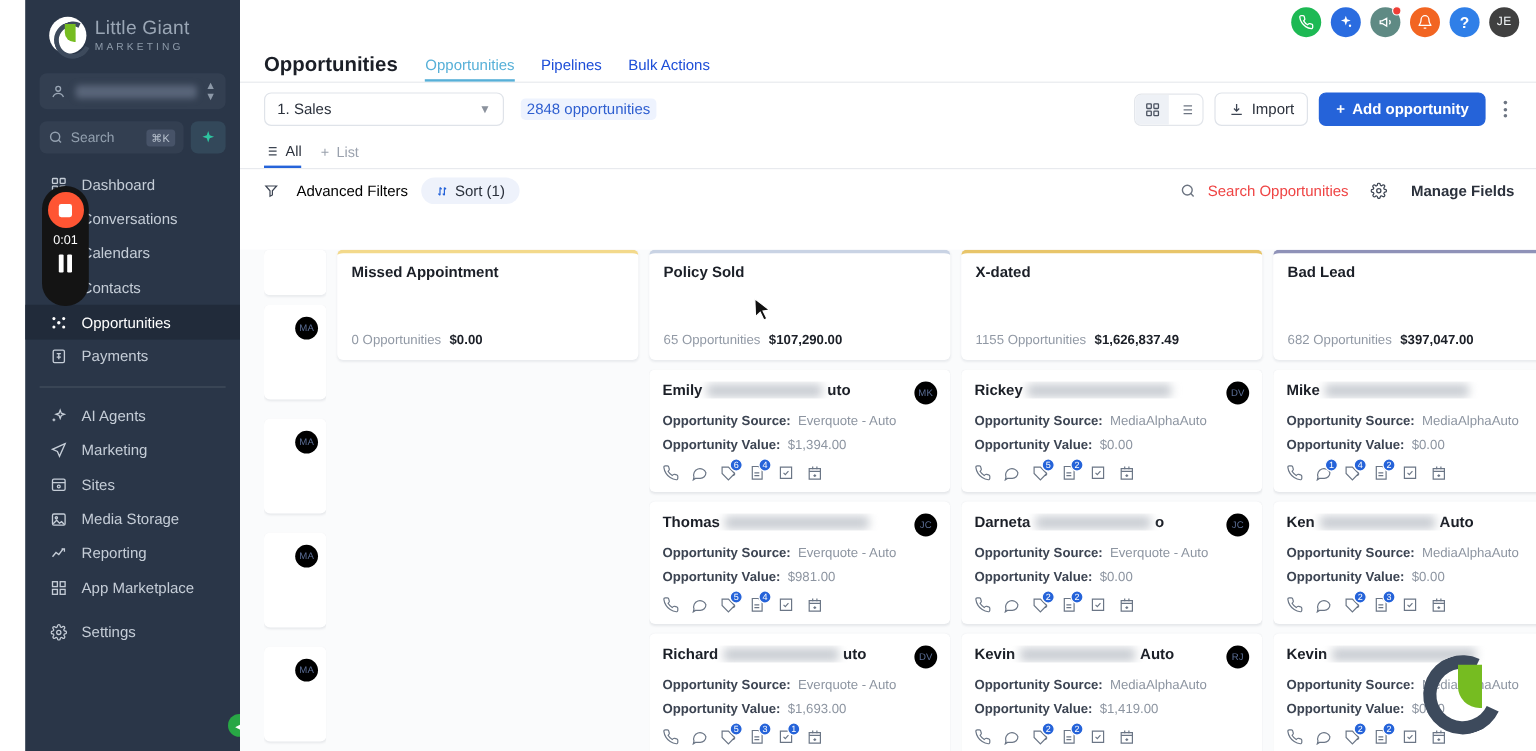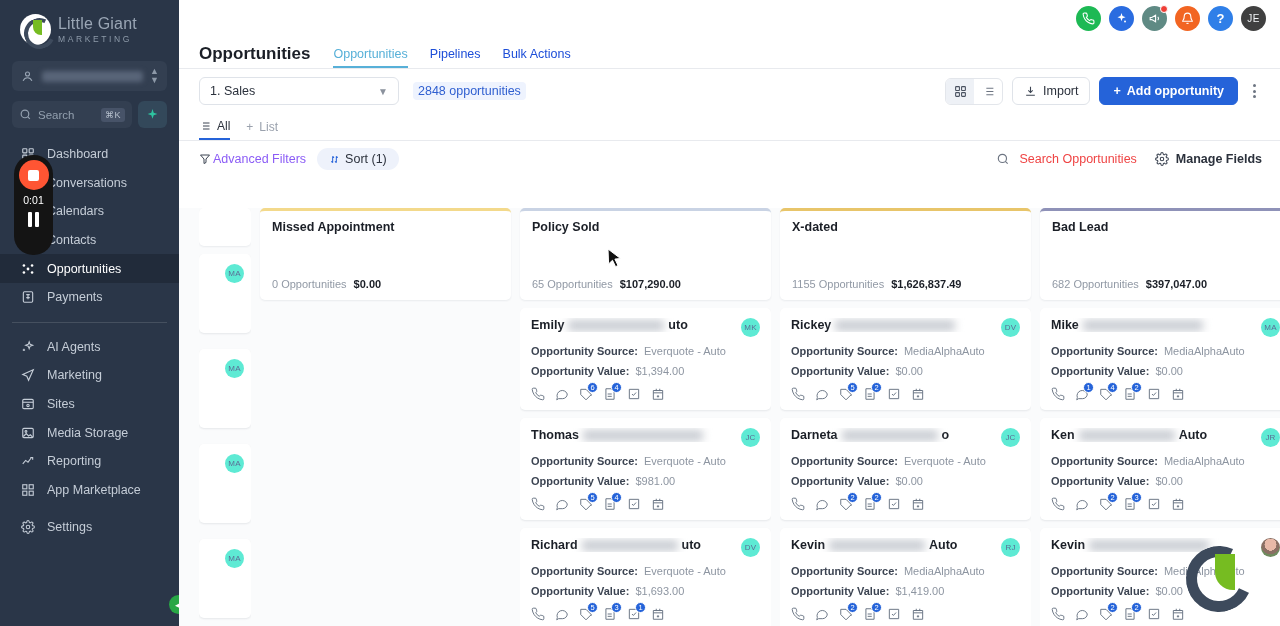--- a/index.html
+++ b/index.html
@@ -1,21 +1,21 @@
 <!DOCTYPE html>
 <html><head>
 <meta charset="utf-8">
 <style>
   * { box-sizing: border-box; margin: 0; padding: 0; }
   html, body {
     width: 1280px; height: 626px;
     font-family: "Liberation Sans", sans-serif;
     overflow: hidden; background: #ffffff;
   }
-  #app { position: relative; width: 1280px; height: 626px; display: flex; }
+  #app { position: relative; width: 1280px; height: 626px; display: flex; padding-left: 21px; }
 
   
   .sidebar {
     width: 179px; height: 626px; background: #2a3648;
     flex: 0 0 179px; position: relative; overflow: hidden;
   }
   .logo-row { display: flex; align-items: center; gap: 7px; padding: 14px 0 8px 20px; }
   .logo-mark {
     width: 31px; height: 31px; border-radius: 50%;
     background: #ffffff; position: relative; flex: 0 0 31px;
@@ -169,32 +169,32 @@
     color: #2b313c; height: 27px; cursor: pointer;
   }
   .listtab.active { border-bottom: 2px solid #2563d9; }
   .listtab.muted { color: #9aa1ad; }
 
   .filterbar {
     height: 36px; display: flex; align-items: center; gap: 11px;
     padding: 0 18px 0 20px;
   }
   .filt {
-    display: flex; align-items: center; gap: 2px;
-    font-size: 12.5px; color: #8b5cf6; cursor: pointer; justify-content: space-between;
+    display: flex; align-items: center; gap: 15px;
+    font-size: 12.5px; color: #000000; cursor: pointer; justify-content: space-between;
   }
   .pill {
     display: flex; align-items: center; gap: 5px; font-size: 12.5px;
     color: #2b313c; background: #eef2fb; border-radius: 13px;
     padding: 4px 12px; cursor: pointer;
   }
   .filter-right { margin-left: auto; display: flex; align-items: center; gap: 18px; }
   .searchopp { display: flex; align-items: center; gap: 9px; }
   .searchopp .ph { font-size: 12.5px; color: #ef4444; }
-  .mgf { display: flex; align-items: center; gap: 7px; font-size: 12.5px; font-weight: bold; color: #2b313c; cursor: pointer; }
+  .mgf { display: flex; align-items: center; gap: 20px; font-size: 12.5px; font-weight: bold; color: #2b313c; cursor: pointer; }
 
   
   .board {
     position: absolute; left: 0; right: 0; top: 208px; bottom: 0;
     display: flex; gap: 9px; padding-left: 20px; overflow: hidden;
     background: #fafbfc;
   }
   .col { width: 251px; flex: 0 0 251px; display: flex; flex-direction: column; }
   .col.partial { width: 52px; flex: 0 0 52px; overflow: hidden; }
   .col-head {
@@ -216,21 +216,21 @@
   .cname {
     flex: 1; font-size: 12.5px; font-weight: bold; color: #1b1f27;
     display: flex; align-items: center; gap: 0; white-space: nowrap; overflow: hidden;
   }
   .blur-seg {
     display: inline-block; height: 11px; border-radius: 2px;
     background: #c8ccd2; filter: blur(4px); margin: 0 4px; vertical-align: middle;
   }
   .av {
     width: 19px; height: 19px; border-radius: 50%; flex: 0 0 19px;
-    background: #5eead4; color: #5b6e96; font-size: 8px;
+    background: #000000; color: #5b6e96; font-size: 8px;
     display: flex; align-items: center; justify-content: center; letter-spacing: .2px;
   }
   .av.photo {
     background: radial-gradient(circle at 50% 35%, #e8b9a8 0 38%, #8a6f63 39% 60%, #6f8a5e 61% 100%);
     color: transparent;
   }
   .frow { margin-top: 8px; display: flex; gap: 6px; font-size: 11px; }
   .fkey { font-weight: bold; color: #3c4452; }
   .fval { color: #8d95a1; }
   .icons { margin-top: 10px; display: flex; gap: 10px; align-items: center; }

